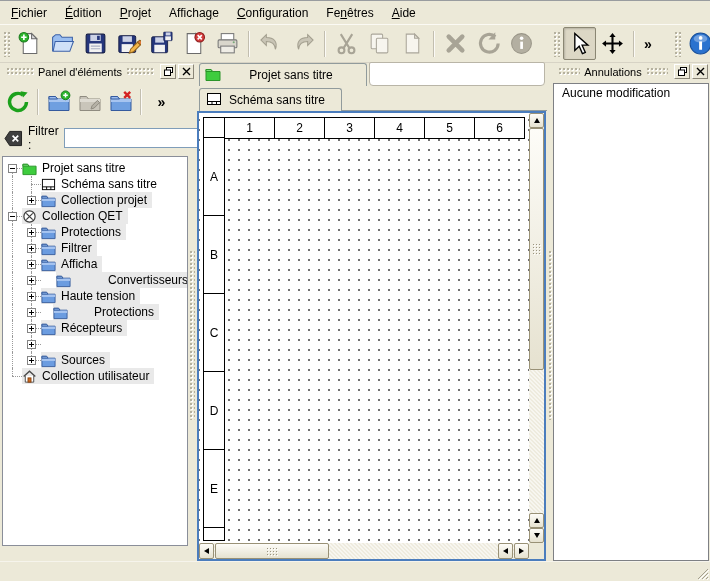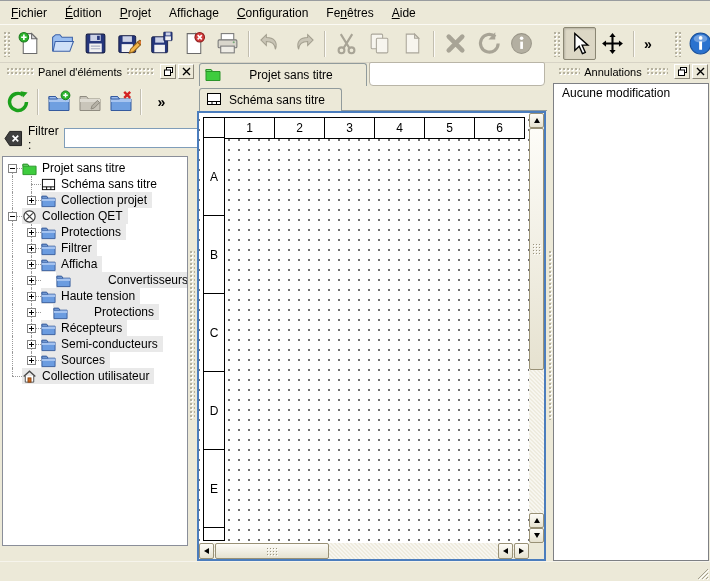--- a/index.html
+++ b/index.html
@@ -510,30 +510,20 @@
             </span>
             <span class="txt">Récepteurs</span>
           </span>
         </div>
         <div class="tree-row band">
           <span class="tguide-v" style="left: 9px; top: 0px; height: 16px;"></span>
           <span class="tguide-h" style="left: 28px; top: 8px; width: 10px;"></span>
           <span class="tguide-v" style="left: 28px; top: 0px; height: 8px;"></span>
           <span class="tguide-v" style="left: 28px; top: 8px; height: 8px;"></span>
           <span class="exp plus" style="left: 24px;"></span>
-          <span class="tlabel" style="left: 38px;">
-            <span style="display: flex;">
-              <svg viewBox="0 0 16 16">
-                <path d="M1 3.5h5l1.5 2H15v9H1z" fill="#6b9ce0" stroke="#3a5f9e"></path>
-                <path d="M1 6h14v2.5H1z" fill="#a6c4f0"></path>
-                <path d="M1 3.5h5l1.5 2H1z" fill="#8db4ea" stroke="#3a5f9e"></path>
-              </svg>
-            </span>
-            <span class="txt">Semi-conducteurs</span>
-          </span>
         </div>
         <div class="tree-row band">
           <span class="tguide-v" style="left: 9px; top: 0px; height: 16px;"></span>
           <span class="tguide-h" style="left: 28px; top: 8px; width: 10px;"></span>
           <span class="tguide-v" style="left: 28px; top: 0px; height: 8px;"></span>
           <span class="exp plus" style="left: 24px;"></span>
           <span class="tlabel" style="left: 38px;">
             <span style="display: flex;">
               <svg viewBox="0 0 16 16">
                 <path d="M1 3.5h5l1.5 2H15v9H1z" fill="#6b9ce0" stroke="#3a5f9e"></path>

